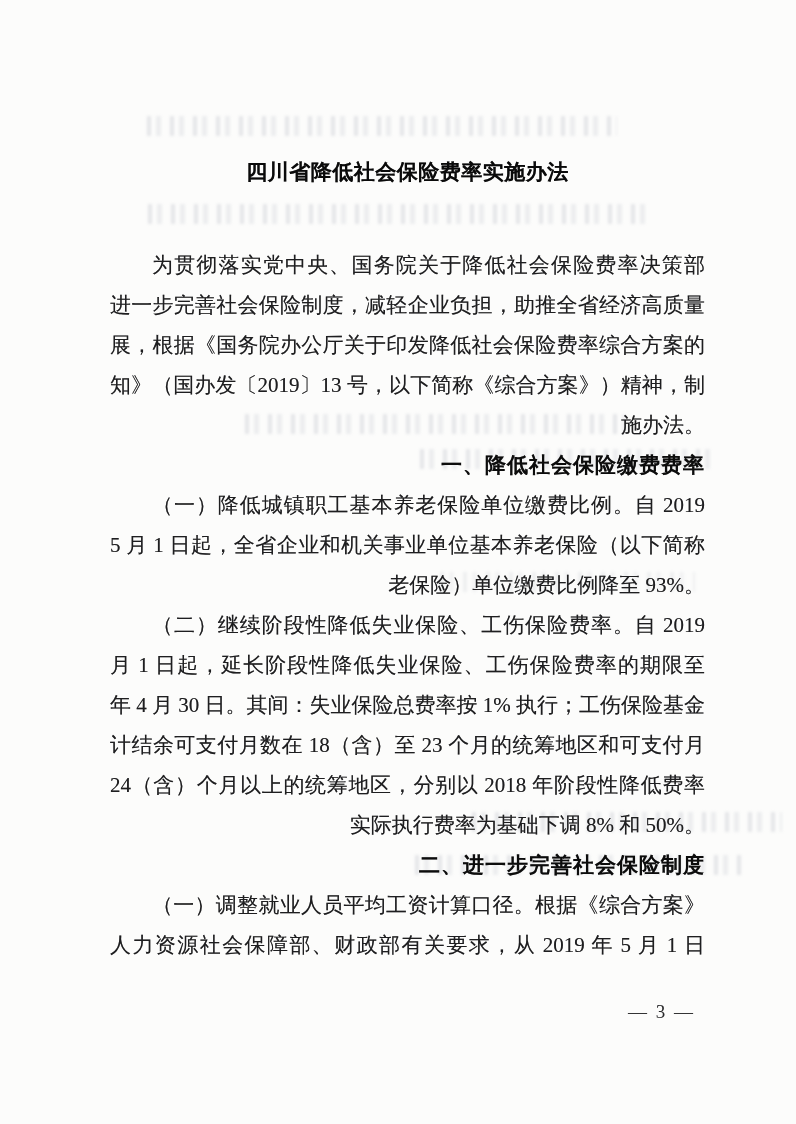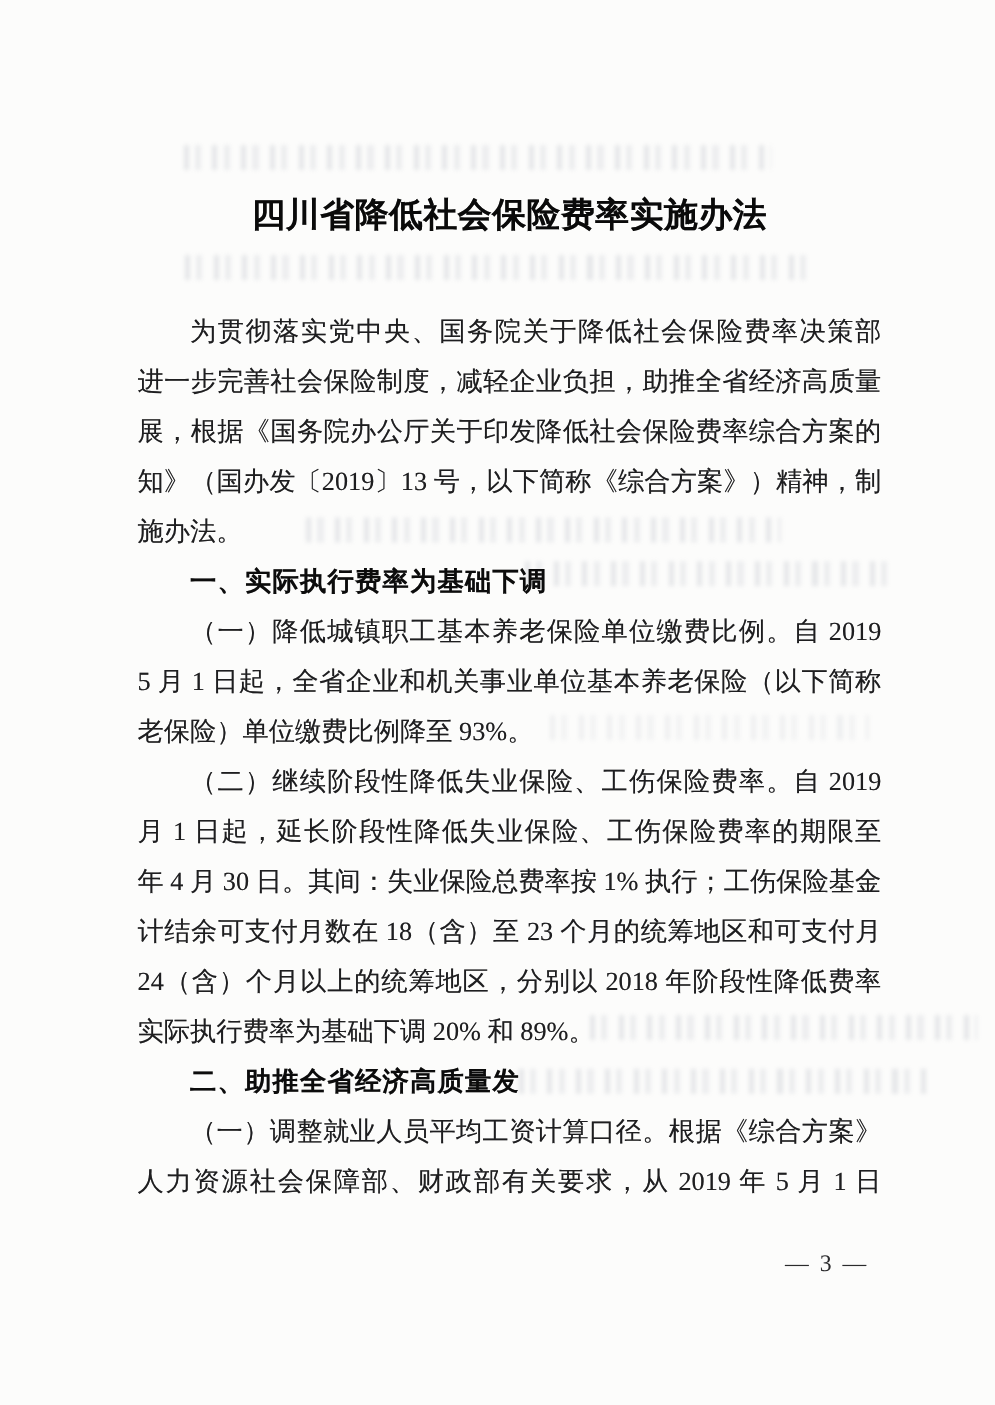--- a/index.html
+++ b/index.html
@@ -31,34 +31,35 @@
   .b7 { top: 855px; left: 415px; width: 330px; }
 
   .content {
     position: absolute;
     left: 110px;
     top: 150px;
     width: 595px;
   }
   .title {
     margin: 0 0 51px 0;
-    font-size: 27px;
+    font-size: 21px;
     line-height: 44px;
     font-weight: 700;
     text-align: center;
     letter-spacing: .5px;
     color: #0a0a0a;
     text-shadow: 0 0 .4px rgba(0,0,0,.55);
   }
   .docbody .line {
     height: 40px;
     line-height: 40px;
     font-size: 21px;
     overflow: hidden;
     text-shadow: 0 0 .3px rgba(0,0,0,.45);
+    text-align: right;
   }
   .docbody .line.j {
     text-align: justify;
     text-align-last: justify;
     text-justify: inter-character;
   }
   .docbody .line.ind { text-indent: 42px; }
   .docbody .line.heading {
     font-weight: 700;
     padding-left: 42px;
@@ -90,30 +91,30 @@
   <div class="bleed b7"></div>
 
   <div class="content">
     <h1 class="title">四川省降低社会保险费率实施办法</h1>
     <div class="docbody">
         <div class="line j ind">为贯彻落实党中央、国务院关于降低社会保险费率决策部署，</div>
         <div class="line j">进一步完善社会保险制度，减轻企业负担，助推全省经济高质量发</div>
         <div class="line j">展，根据《国务院办公厅关于印发降低社会保险费率综合方案的通</div>
         <div class="line j">知》（国办发〔2019〕13 号，以下简称《综合方案》）精神，制定本实</div>
         <div class="line">施办法。</div>
-        <div class="line heading">一、实际执行费率为基础下调</div>
+        <div class="line heading">一、降低社会保险缴费费率</div>
         <div class="line j ind">（一）降低城镇职工基本养老保险单位缴费比例。自 2019 年</div>
         <div class="line j">5 月 1 日起，全省企业和机关事业单位基本养老保险（以下简称养</div>
         <div class="line">老保险）单位缴费比例降至 93%。</div>
         <div class="line j ind">（二）继续阶段性降低失业保险、工伤保险费率。自 2019 年 5</div>
         <div class="line j">月 1 日起，延长阶段性降低失业保险、工伤保险费率的期限至 2020</div>
         <div class="line j">年 4 月 30 日。其间：失业保险总费率按 1% 执行；工伤保险基金累</div>
         <div class="line j">计结余可支付月数在 18（含）至 23 个月的统筹地区和可支付月数</div>
         <div class="line j">24（含）个月以上的统筹地区，分别以 2018 年阶段性降低费率前的</div>
-        <div class="line">实际执行费率为基础下调 20% 和 89%。</div>
-        <div class="line heading">二、助推全省经济高质量发</div>
+        <div class="line">实际执行费率为基础下调 8% 和 50%。</div>
+        <div class="line heading">二、进一步完善社会保险制度</div>
         <div class="line j ind">（一）调整就业人员平均工资计算口径。根据《综合方案》及</div>
         <div class="line j">人力资源社会保障部、财政部有关要求，从 2019 年 5 月 1 日起，以</div>
       </div>
   </div>
 
   <div class="pageno">— 3 —</div>
 </div>
 
 </body></html>

